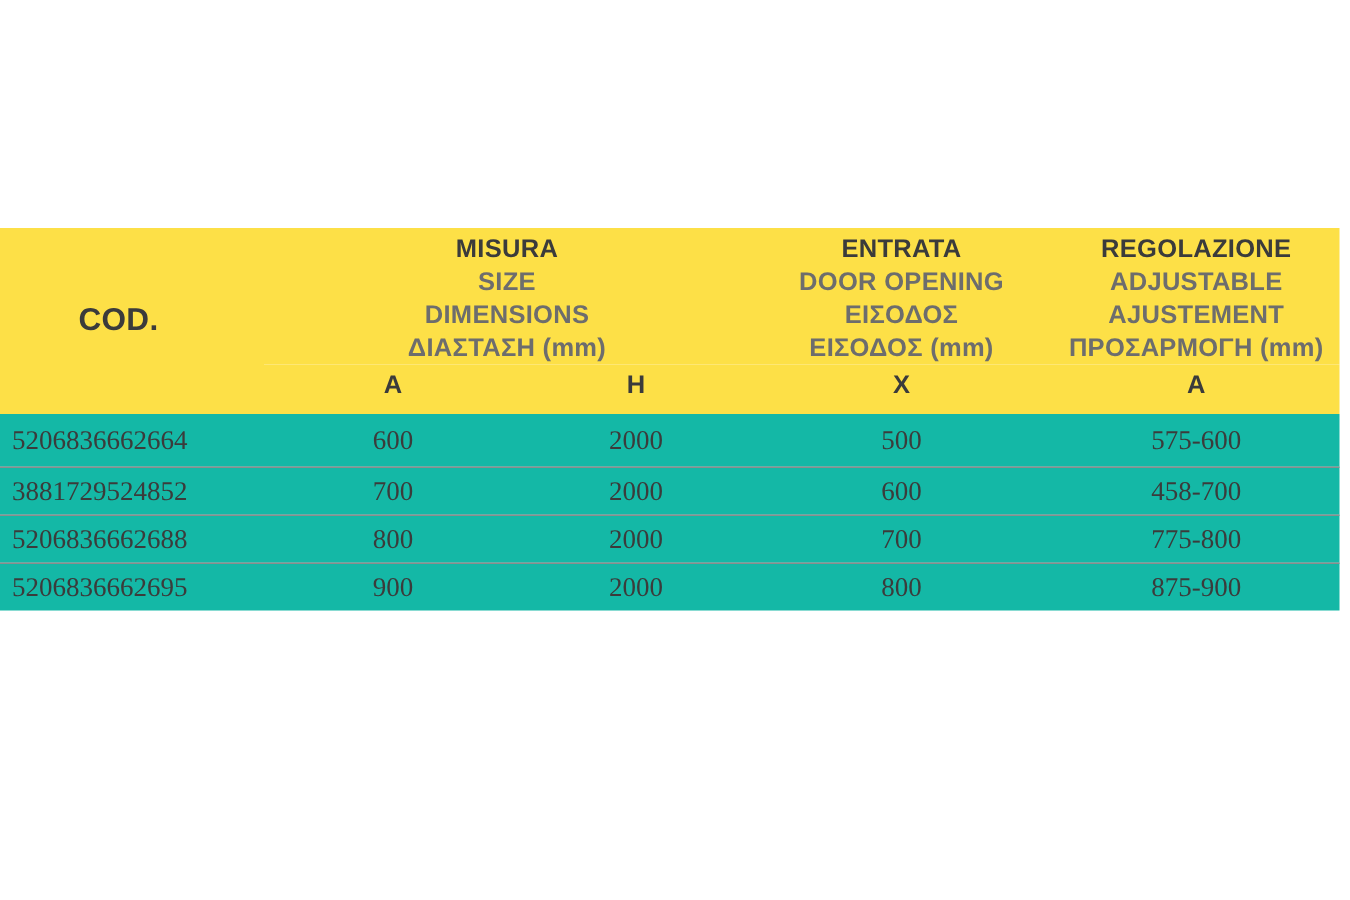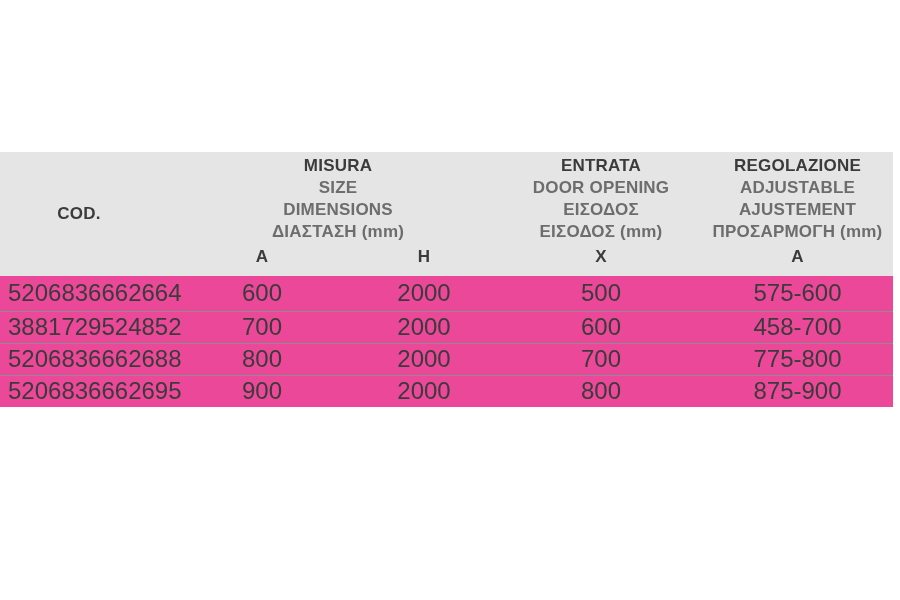--- a/index.html
+++ b/index.html
@@ -13,31 +13,31 @@
   }
   table.spec-table {
     position:absolute;
     top:152px; left:0;
     width:893px;
     border-collapse:collapse;
     table-layout:fixed;
   }
   
   thead th {
-    background:#e5e5e5;
+    background:#fde047;
     font-weight:700;
     text-align:center;
     padding:0;
   }
   tr.group-row th { vertical-align:top; padding-top:3px; height:90px; }
   tr.group-row th.cod-th {
     vertical-align:middle;
     padding-top:0;
     padding-right:18px;
-    font-size:17px;
+    font-size:21px;
     color:#3b3b3b;
     letter-spacing:.2px;
   }
   .hline {
     display:block;
     font-size:17px;
     line-height:22px;
     letter-spacing:.2px;
     white-space:nowrap;
   }
@@ -46,26 +46,27 @@
   tr.sub-row th {
     height:33px;
     font-size:17px;
     color:#3b3b3b;
     vertical-align:middle;
     padding-bottom:6px;
   }
   
   tbody td {
     height:32px;
-    font-size:24px;
+    font-size:18px;
     color:#3b3b3b;
     text-align:center;
     vertical-align:middle;
-    background:#ec4899;
+    background:#14b8a6;
     white-space:nowrap;
+    font-family:Liberation Serif, serif;
   }
   tbody tr:first-child td { height:35px; }
   tbody tr:not(:first-child) td { border-top:1.5px solid #8d8d8d; }
   tbody td.cod-cell {
     text-align:left;
     padding-left:8px;
   }
 </style>
 </head>
 <body>

